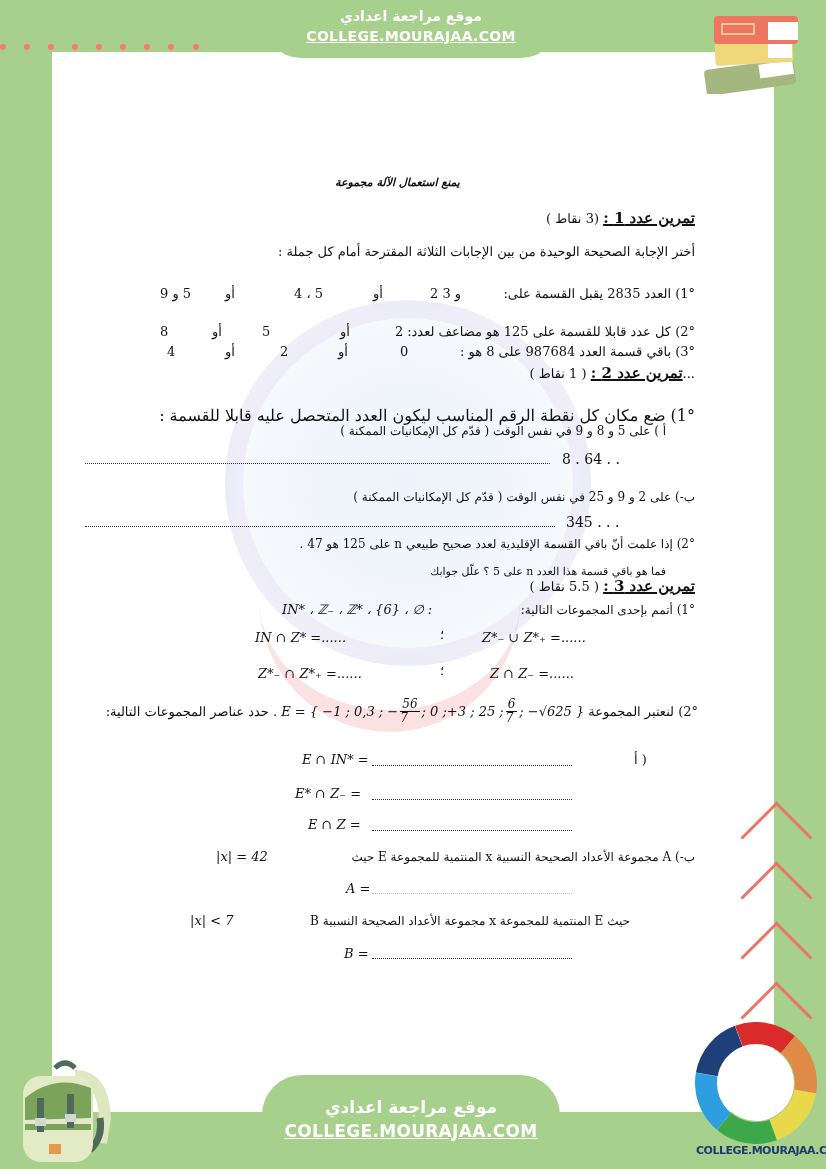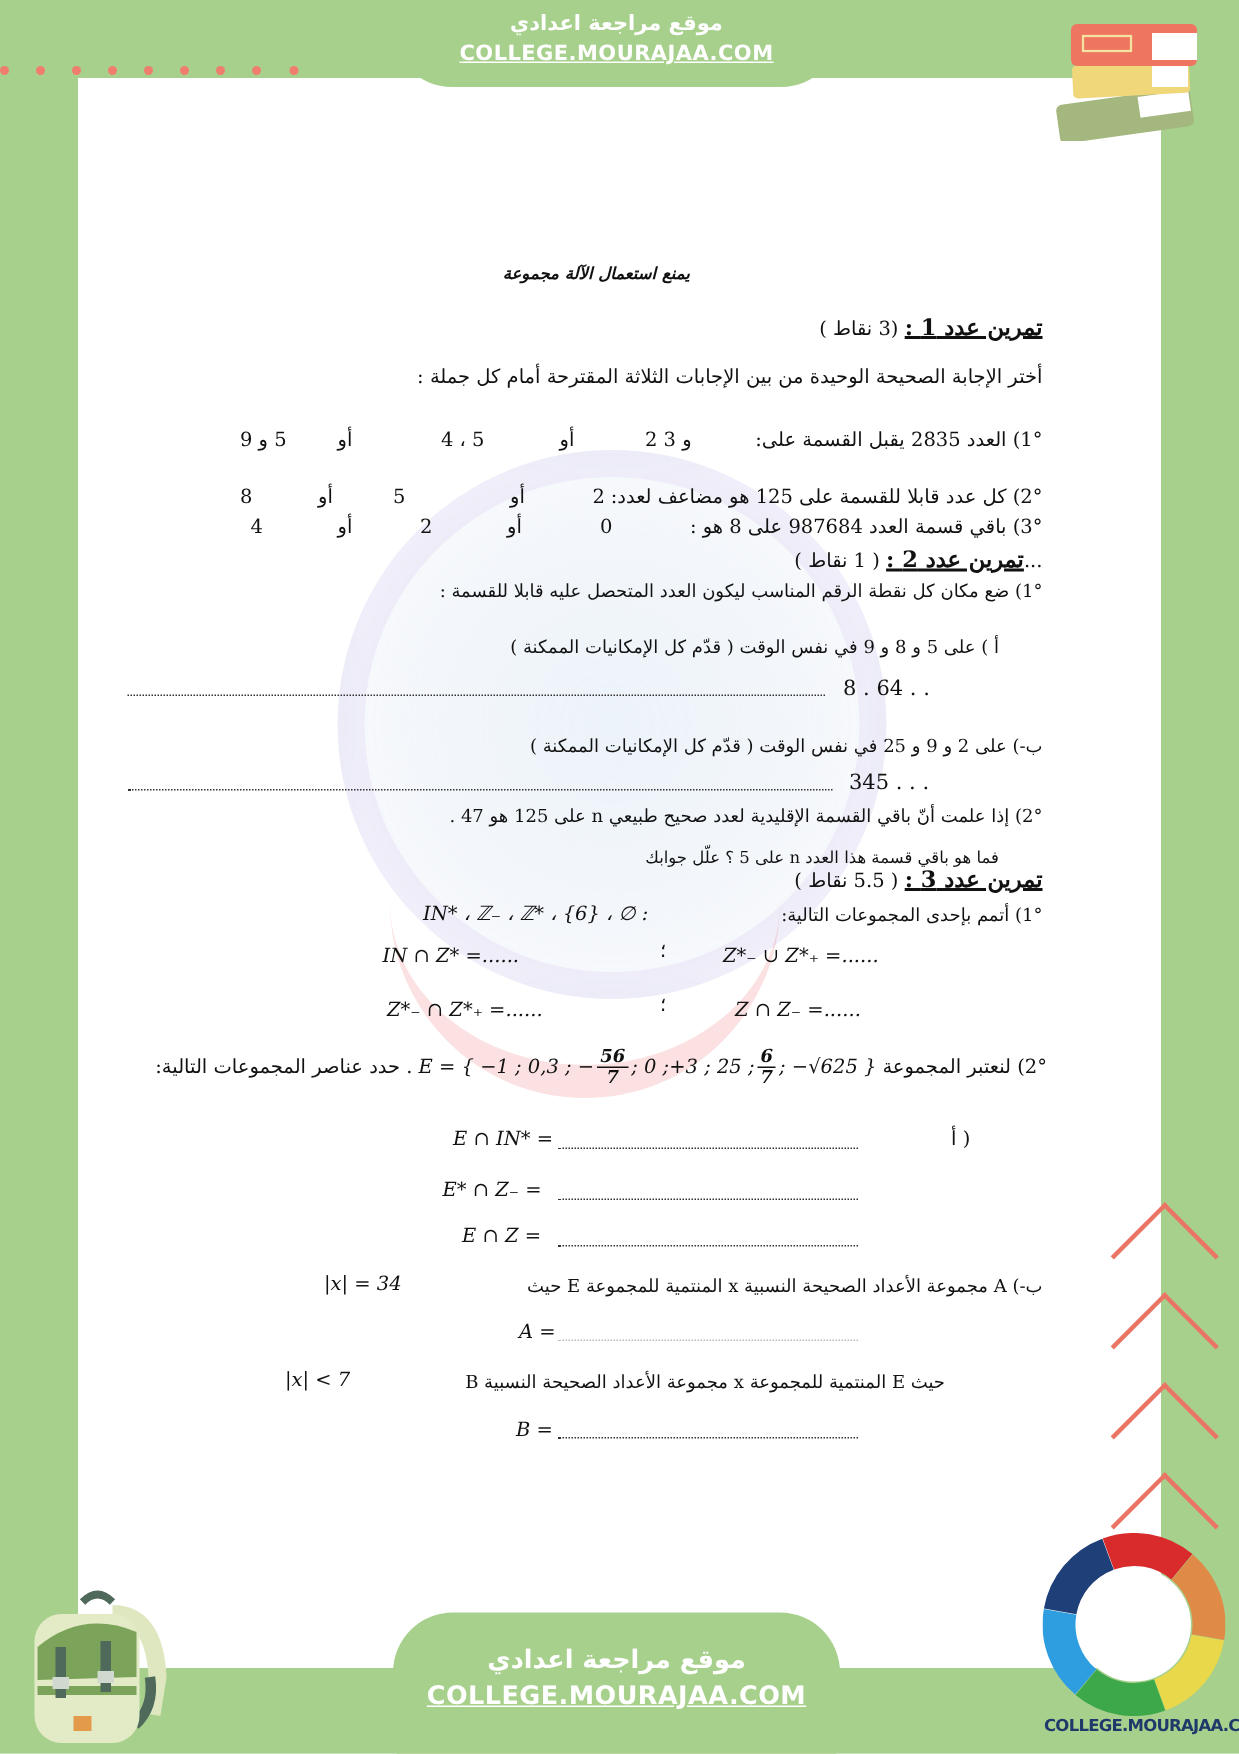--- a/index.html
+++ b/index.html
@@ -17,21 +17,21 @@
   .abs { position:absolute; }
   .rtl { direction:rtl; unicode-bidi:plaintext; }
   .t { font-size:13px; line-height:16px; white-space:nowrap; }
   .heading { font-size:15px; font-weight:bold; }
   .heading u { text-decoration:underline; text-decoration-thickness:2px;text-align:center; }
   .italic { font-style:italic; }
   .dotsline { border-bottom:1px dotted #333; height:0; position:absolute; }
   .watermark { position:absolute; left:225px; top:300px; width:330px; height:330px; border-radius:50%; background:radial-gradient(circle, rgba(200,220,240,0.35) 0%, rgba(200,215,235,0.2) 60%, rgba(220,230,245,0.05) 100%); border:18px solid rgba(190,170,230,0.15); }
   .wm-arc { position:absolute; left:260px; top:590px; width:260px; height:120px; border-bottom:22px solid rgba(235,90,90,0.18); border-radius:0 0 130px 130px; }
   .chevron { position:absolute; width:48px; height:48px; border-left:3px solid #ea7565; border-top:3px solid #ea7565; transform:rotate(45deg); }
-  .frac { display:inline-flex; flex-direction:column; align-items:center; vertical-align:middle; font-size:12px; line-height:13px; margin:0 2px;font-weight:bold; }
+  .frac { display:inline-flex; flex-direction:column; vertical-align:middle; font-size:12px; line-height:13px; margin:0 2px; }
   .frac .num { border-bottom:1px solid #111; padding:0 2px; }
 </style>
 </head>
 <body>
 
 <div class="top-strip"></div>
 <div class="page"></div>
 <div class="top-left-block"></div>
 
 <div class="dots">
@@ -90,21 +90,21 @@
 <div class="abs t" style="left:400px;top:344px">0</div>
 <div class="abs t" style="left:338px;top:344px">أو</div>
 <div class="abs t" style="left:280px;top:344px">2</div>
 <div class="abs t" style="left:225px;top:344px">أو</div>
 <div class="abs t" style="left:167px;top:344px">4</div>
 
 <div class="abs t rtl" style="right:131px;top:365px">
   <span>...</span><span class="heading"><u>تمرين عدد 2 :</u></span>
   <span>( 1 نقاط )</span>
 </div>
-<div class="abs t rtl" style="right:131px;top:386px;font-size:12px">1°) ضع مكان كل نقطة الرقم المناسب ليكون العدد المتحصل عليه قابلا للقسمة :</div>
+<div class="abs t rtl" style="right:131px;top:408px;font-size:16px">1°) ضع مكان كل نقطة الرقم المناسب ليكون العدد المتحصل عليه قابلا للقسمة :</div>
 <div class="abs t rtl" style="right:160px;top:423px;font-size:12px">أ ) على 5 و 8 و 9 في نفس الوقت ( قدّم كل الإمكانيات الممكنة )</div>
 <div class="dotsline" style="left:85px;top:463px;width:465px"></div>
 <div class="abs t" style="left:562px;top:451px;font-size:14px">8 . 64 . .</div>
 
 <div class="abs t rtl" style="right:131px;top:489px;font-size:12px">ب-) على 2 و 9 و 25 في نفس الوقت ( قدّم كل الإمكانيات الممكنة )</div>
 <div class="dotsline" style="left:85px;top:526px;width:470px"></div>
 <div class="abs t" style="left:566px;top:514px;font-size:14px">345 . . .</div>
 
 <div class="abs t rtl" style="right:131px;top:536px;font-size:12px">2°) إذا علمت أنّ باقي القسمة الإقليدية لعدد صحيح طبيعي n على 125 هو 47 .</div>
 <div class="abs t rtl" style="right:160px;top:564px;font-size:11px">فما هو باقي قسمة هذا العدد n على 5 ؟ علّل جوابك</div>
@@ -145,21 +145,21 @@
 
 <div class="abs t" style="left:634px;top:752px">أ )</div>
 <div class="abs t italic" style="left:302px;top:752px">E ∩ IN* =</div>
 <div class="dotsline" style="left:372px;top:765px;width:200px"></div>
 <div class="abs t italic" style="left:295px;top:786px">E* ∩ Z₋ =</div>
 <div class="dotsline" style="left:372px;top:799px;width:200px"></div>
 <div class="abs t italic" style="left:308px;top:817px">E ∩ Z =</div>
 <div class="dotsline" style="left:372px;top:830px;width:200px"></div>
 
 <div class="abs t rtl" style="right:131px;top:849px;font-size:12px">ب-) A مجموعة الأعداد الصحيحة النسبية x المنتمية للمجموعة E حيث</div>
-<div class="abs t italic" style="left:216px;top:849px">|x| = 34</div>
+<div class="abs t italic" style="left:216px;top:849px">|x| = 42</div>
 <div class="abs t italic" style="left:346px;top:881px">A =</div>
 <div class="dotsline" style="left:372px;top:893px;width:200px;border-bottom-color:#bbb"></div>
 
 <div class="abs t rtl" style="right:196px;top:913px;font-size:12px">B مجموعة الأعداد الصحيحة النسبية x المنتمية للمجموعة E حيث</div>
 <div class="abs t italic" style="left:190px;top:913px">|x| &lt; 7</div>
 <div class="abs t italic" style="left:344px;top:946px">B =</div>
 <div class="dotsline" style="left:372px;top:958px;width:200px"></div>
 
 <div>
   <div class="chevron" style="left:751px;top:812px"></div>

